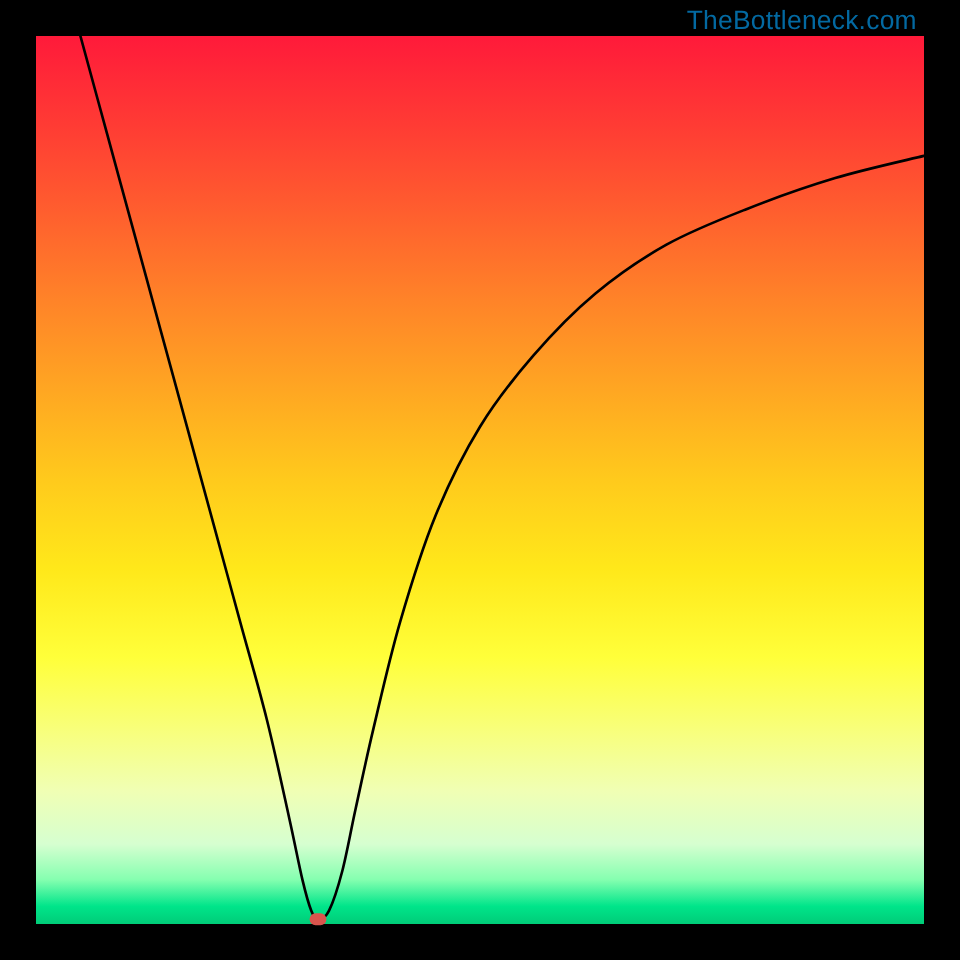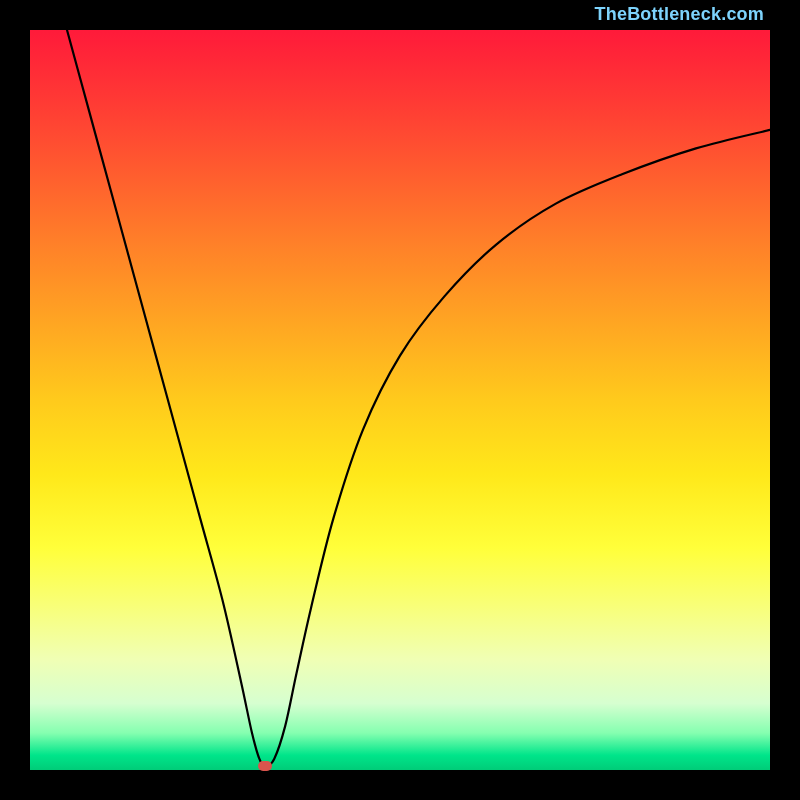--- a/index.html
+++ b/index.html
@@ -31,23 +31,23 @@
       #85ffb0 95%,
       #00e58a 98%,
       #00cc78 100%
     );
   }
   .watermark {
     position: absolute;
     top: 4px;
     right: 36px;
     font-family: Arial, Helvetica, sans-serif;
-    font-size: 18px;
-    font-weight: bold;
-    color: #7dd3fc;
+    font-size: 22px;
+    font-weight: normal;
+    color: #0369a1;
     letter-spacing: 0.2px;
   }
   .curve {
     position: absolute;
     left: 0;
     top: 0;
     width: 740px;
     height: 740px;
   }
   .marker {

